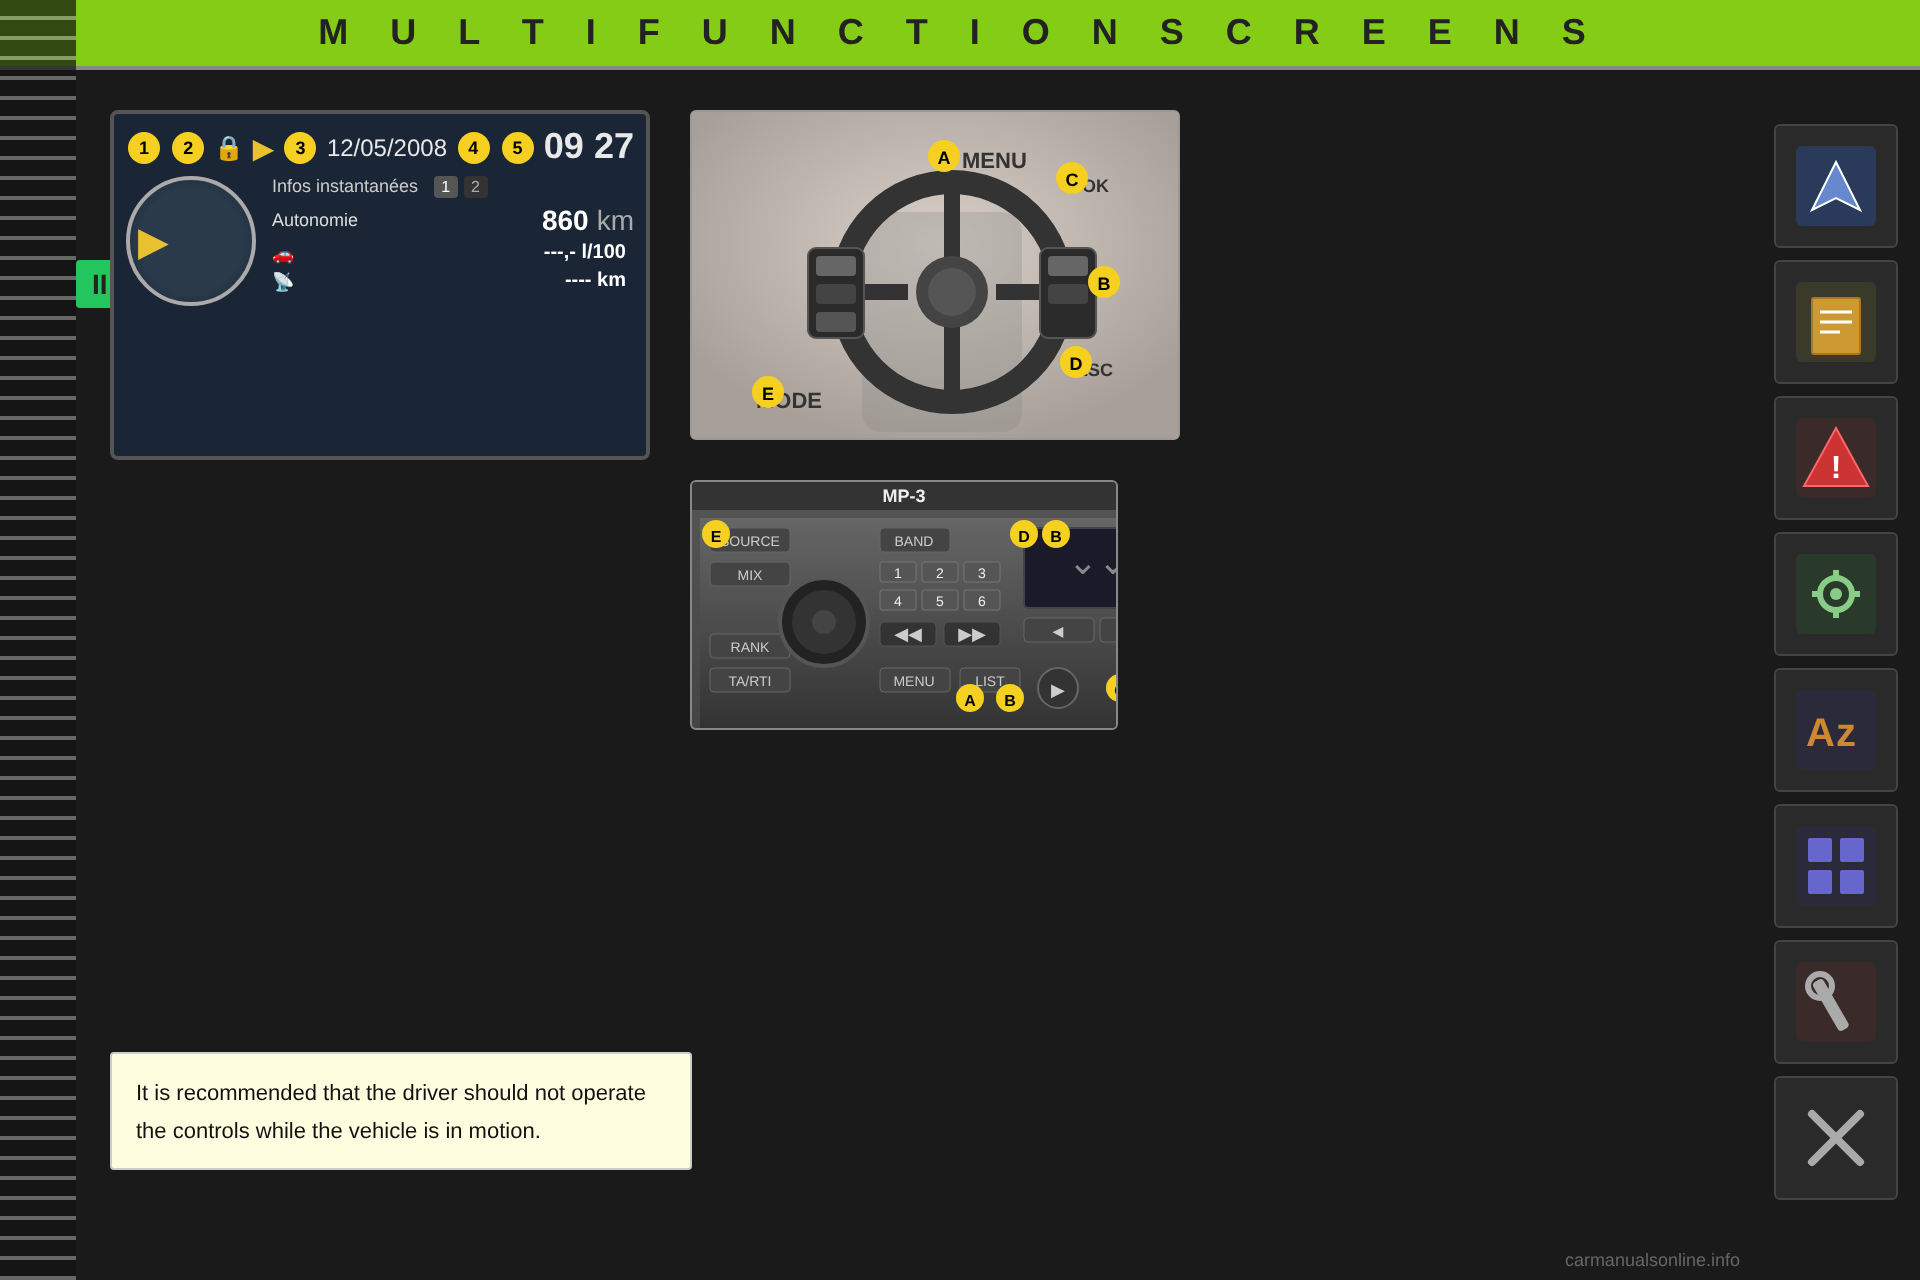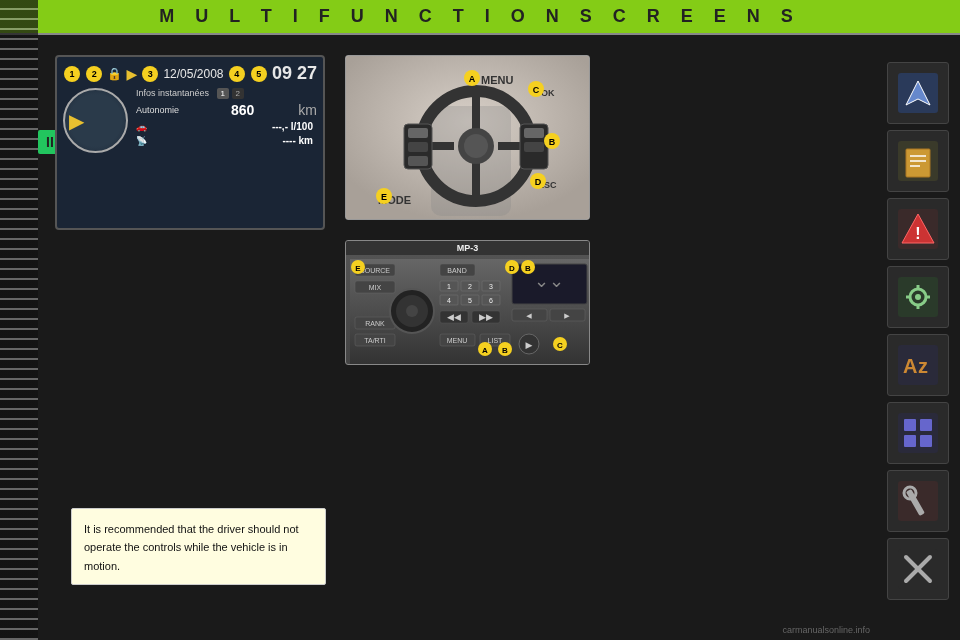--- a/index.html
+++ b/index.html
@@ -136,21 +136,20 @@
       font-size: 9px;
       margin-bottom: 4px;
     }
 
     .dash-row {
       display: flex;
       align-items: center;
       margin-bottom: 3px;
       color: #ddd;
       font-size: 9px;
-      gap: 40px;
     }
 
     .dash-row-label {
       flex: 1;
     }
 
     .dash-row-value {
       font-size: 14px;
       font-weight: bold;
       color: #fff;
@@ -173,21 +172,21 @@
       border: 1px solid #999;
       border-radius: 3px;
       overflow: hidden;
     }
 
     
     #radio-area {
       position: absolute;
       top: 240px;
       left: 345px;
-      width: 245px;
+      width: 214px;
       height: 125px;
       background: linear-gradient(180deg, #555 0%, #444 100%);
       border: 1px solid #888;
       border-radius: 3px;
       overflow: hidden;
     }
 
     #radio-header {
       background: #333;
       text-align: center;
@@ -201,26 +200,25 @@
       padding: 4px;
       position: relative;
       height: calc(100% - 16px);
     }
 
     
     #warning-box {
       position: absolute;
       bottom: 55px;
       left: 55px;
-      width: 255px;
+      width: 291px;
       background: #fffde0;
       border: 1px solid #ccc;
       border-radius: 2px;
       padding: 10px 12px;
-      margin-left: 16px;
     }
 
     #warning-text {
       font-size: 11px;
       color: #111;
       line-height: 1.5;
     }
 
     
     #right-sidebar {

